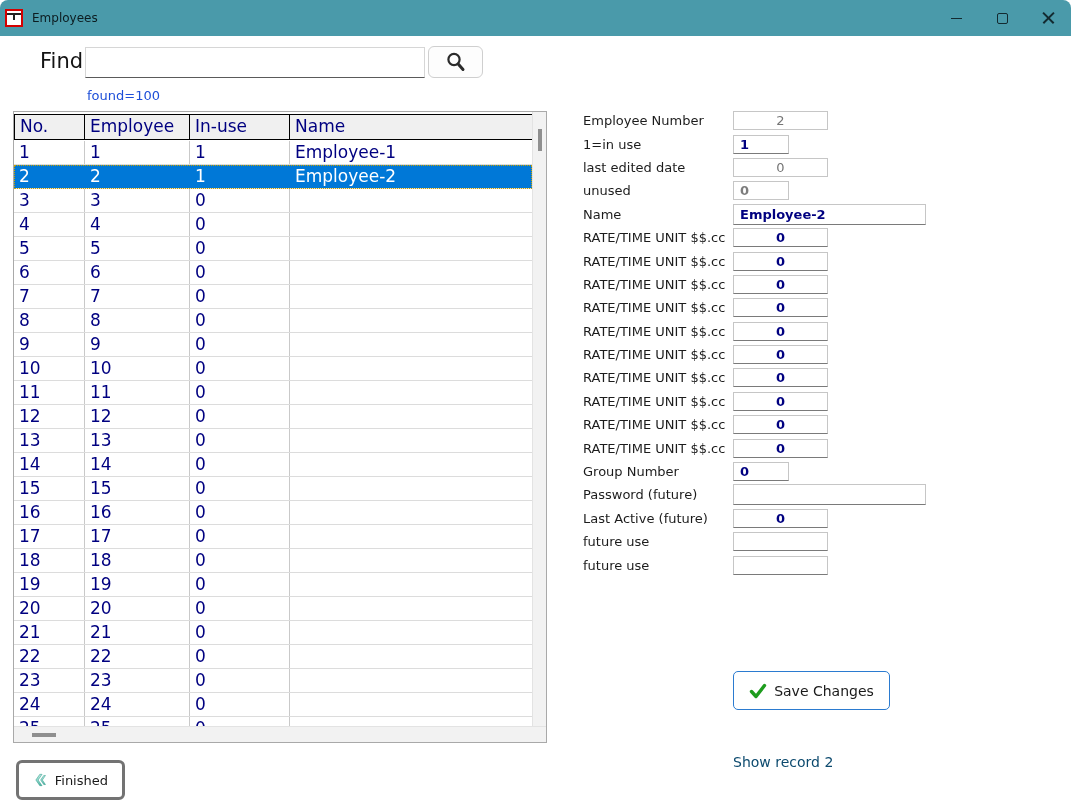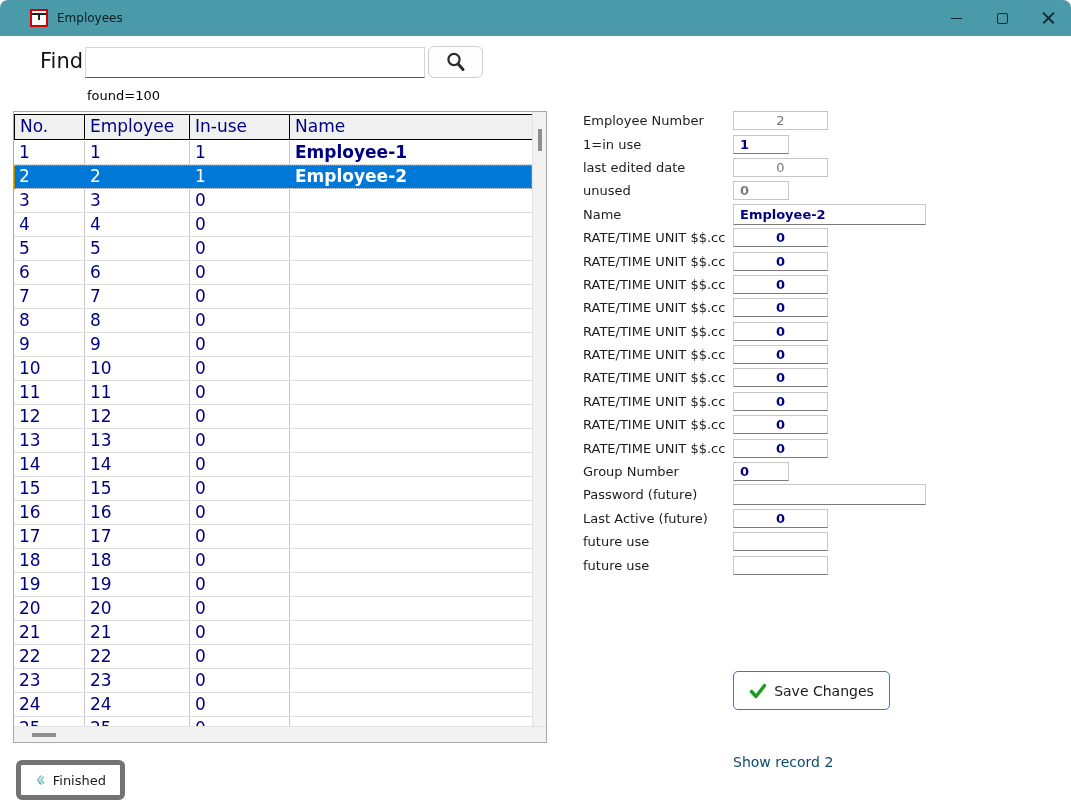--- a/index.html
+++ b/index.html
@@ -1,52 +1,52 @@
 <!DOCTYPE html>
 <html><head>
 <meta charset="utf-8">
 <style>
   * { margin:0; padding:0; box-sizing:border-box; }
   html,body { width:1071px; height:808px; background:#ffffff; font-family:"DejaVu Sans", sans-serif; overflow:hidden; }
   .window { position:relative; width:1071px; height:808px; background:#ffffff; }
 
   
   .titlebar { position:absolute; top:0; left:0; right:0; height:36px; background:#4a9aaa;
-              border-radius:8px 8px 0 0; display:flex; align-items:center; padding-left:30px; }
+              border-radius:8px 8px 0 0; display:flex; align-items:center; padding-left:5px; }
   .app-icon { width:18px; height:18px; background:#ffffff; border:2px solid #d40000; position:relative; flex:0 0 auto; }
   .app-icon::before { content:""; position:absolute; left:0; right:0; top:2px; height:2px; background:#222; }
   .app-icon::after  { content:""; position:absolute; left:6px; top:2px; width:2px; height:7px; background:#222; }
   .title-text { font-size:12px; color:#0c1c20; margin-left:9px; }
   .win-controls { position:absolute; right:0; top:0; height:36px; display:flex; align-items:center; }
   .win-btn { width:46px; height:36px; background:transparent; border:none; display:flex; align-items:center; justify-content:center; cursor:pointer; }
   .glyph-min { width:11px; height:0; border-top:1.6px solid #132a30; display:inline-block; }
   .glyph-max { width:11px; height:11px; border:1.6px solid #132a30; display:inline-block; border-radius:2px; }
   .glyph-close { width:13px; height:13px; position:relative; display:inline-block; }
   .glyph-close::before,.glyph-close::after { content:""; position:absolute; left:-1px; top:5.5px; width:15px; height:1.6px; background:#132a30; }
   .glyph-close::before { transform:rotate(45deg); } .glyph-close::after { transform:rotate(-45deg); }
 
   
   .find-label { position:absolute; left:16px; top:49px; font-size:21px; color:#141414;margin-left:24px; }
   .find-input { position:absolute; left:85px; top:47px; width:340px; height:31px; border:1px solid #d6d6d6;
                 border-bottom:1.5px solid #5a5a5a; font-size:16px; padding:0 6px; outline:none; background:#fff; }
   .search-btn { position:absolute; left:428px; top:46px; width:55px; height:32px; background:#fdfdfd;
                 border:1px solid #cfcfcf; border-radius:6px; display:flex; align-items:center; justify-content:center; cursor:pointer; }
-  .found-text { position:absolute; left:87px; top:88px; font-size:13px; color:#000000; }
+  .found-text { position:absolute; left:87px; top:88px; font-size:13px; color:#1d4ed8; }
 
   
   .table-wrap { position:absolute; left:13px; top:111px; width:534px; height:632px; border:1px solid #a9a9a9; background:#fff; }
   .thead { position:absolute; left:0; right:14px; top:2px; height:26px; display:flex; background:#f0f0f0;
            border-top:1px solid #000; border-bottom:1.5px solid #000; }
   .hcell { font-size:17px; color:#000080; padding:1px 0 0 5px; border-right:1px solid #000; overflow:hidden; white-space:nowrap; }
   .hcell:first-child { border-left:1px solid #000; }
   .hcell:last-child { border-right:none; }
   .tbody { position:absolute; left:0; right:14px; top:28.5px; bottom:16px; overflow:hidden; }
   .trow { display:flex; height:24px; border-bottom:1px solid #dcdcdc; background:#fff; cursor:default; }
   .tcell { font-size:17px; color:#000080; padding:0 0 0 5px; border-right:1px solid #c9c9c9; overflow:hidden; white-space:nowrap; line-height:23px; }
-  .tcell:last-child { border-right:none;font-weight:bold; }
+  .tcell:last-child { border-right:none; }
   .c0 { width:71px; flex:0 0 auto; } .c1 { width:105px; flex:0 0 auto; } .c2 { width:100px; flex:0 0 auto; } .c3 { flex:1 1 auto; }
   .trow.selected { background:#0078d7; outline:1px dotted #caa400; outline-offset:-1px; }
   .trow.selected .tcell { color:#ffffff; border-right-color:#0078d7; }
   .vscroll { position:absolute; top:0; right:0; bottom:16px; width:14px; background:#f2f2f2; border-left:1px solid #e3e3e3; }
   .vthumb { position:absolute; top:17px; left:5px; width:4px; height:22px; background:#8f8f8f; }
   .hscroll { position:absolute; left:0; right:0; bottom:0; height:16px; background:#f2f2f2; border-top:1px solid #e3e3e3; }
   .hthumb { position:absolute; left:18px; top:6px; width:24px; height:4px; background:#8f8f8f; }
 
   
   .form-panel { position:absolute; left:583px; top:109px; width:370px; }
@@ -59,21 +59,21 @@
   .inp.editable { border-bottom:1.5px solid #7a7a7a; }
   .inp.readonly { font-weight:normal; color:#757575; }
   .inp.readonly-bold { font-weight:bold; color:#7d7d7d; }
 
   .save-btn { position:absolute; left:733px; top:671px; width:157px; height:39px; background:#ffffff;
               border:1px solid #2b7bd0; border-radius:5px; display:flex; align-items:center; justify-content:center;
               gap:7px; font-size:14px; color:#1a1a1a; cursor:pointer; font-family:"DejaVu Sans", sans-serif; }
   .status-text { position:absolute; left:733px; top:754px; font-size:14px; color:#0c4a6e; }
 
   
-  .footer-btn { position:absolute; top:760px; height:40px; background:#ffffff; border:5px solid #737373;
+  .footer-btn { position:absolute; top:760px; height:40px; background:#ffffff; border:3px solid #737373;
                 border-radius:6px; display:flex; align-items:center; justify-content:center; gap:7px;
                 font-size:13px; color:#1a1a1a; cursor:pointer; padding:0 14px; font-family:"DejaVu Sans", sans-serif; }
   .finished-btn { left:16px; width:109px; }
   .new-btn { left:414px; width:132px; }
 </style>
 </head>
 <body>
 
 <div class="window">
 

